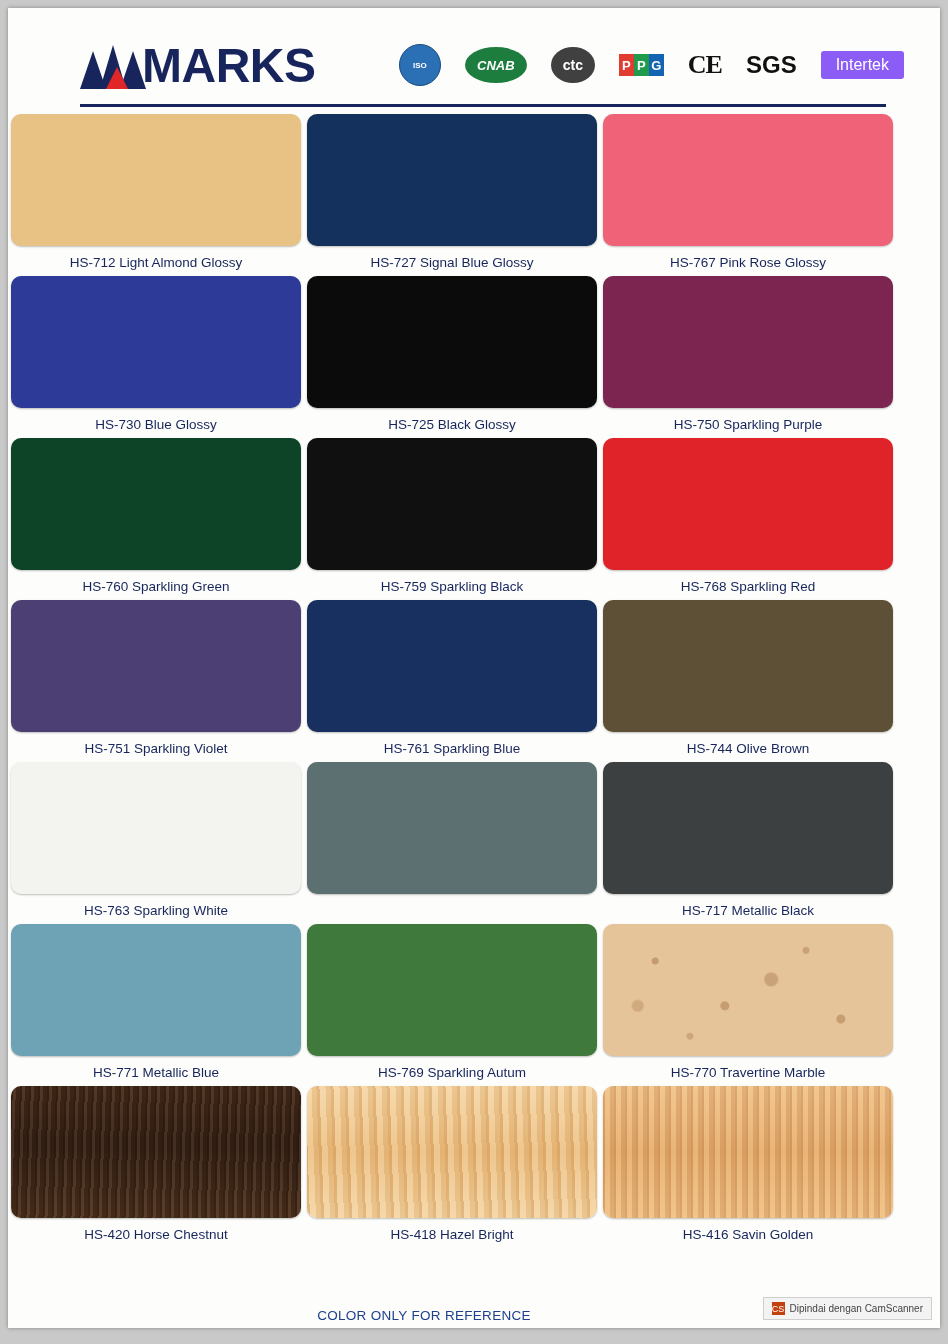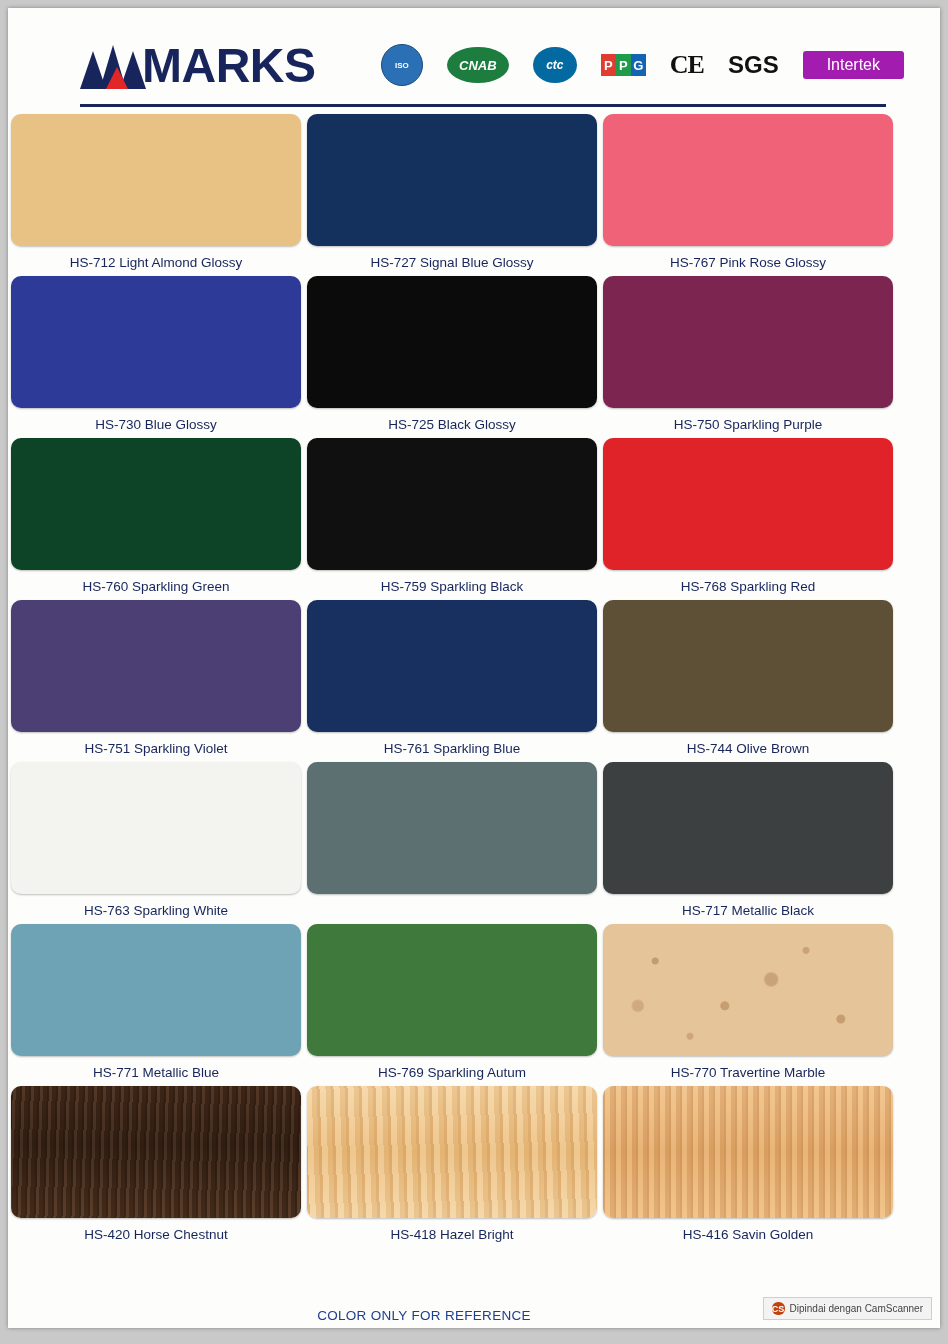--- a/index.html
+++ b/index.html
@@ -26,42 +26,42 @@
   .tri.red{bottom:0;left:26px;border-width:0 11px 22px 11px;border-bottom-color:#e02626;}
   .logo-text{font-size:48px;font-weight:bold;color:#17255c;letter-spacing:-0.5px;margin-left:-4px;
              font-family:"Liberation Sans", sans-serif;}
   #certs{position:absolute;right:36px;top:36px;display:flex;align-items:center;gap:24px;}
   .cert{display:flex;align-items:center;justify-content:center;}
   .cert-round{width:40px;height:40px;border-radius:50%;background:#2b6fb5;color:#fff;
               font-size:8px;font-weight:bold;display:flex;align-items:center;justify-content:center;
               border:1px solid #1b4b80;}
   .cert-cnab{width:62px;height:36px;border-radius:50%;background:#1d7d3f;color:#fff;
              font-size:13px;font-weight:bold;font-style:italic;display:flex;align-items:center;justify-content:center;}
-  .cert-ctc{width:44px;height:36px;border-radius:50%;background:#0369a1;color:#fff;
-            font-size:12px;font-weight:bold;font-style:italic;display:flex;align-items:center;justify-content:center;}
+  .cert-ctc{width:44px;height:36px;border-radius:50%;background:#404040;color:#fff;
+            font-size:14px;font-weight:bold;display:flex;align-items:center;justify-content:center;}
   .cert-ppg{display:flex;}
   .ppg-sq{width:15px;height:22px;display:flex;align-items:center;justify-content:center;
           color:#fff;font-size:13px;font-weight:bold;}
   .cert-ce{font-size:26px;font-weight:bold;color:#111;letter-spacing:-1px;font-family:"Liberation Serif",serif;}
   .cert-sgs{font-size:24px;font-weight:bold;color:#111;letter-spacing:0px;}
-  .cert-intertek{background:#a21caf;color:#fff;font-size:16px;padding:5px 24px;border-radius:3px;}
+  .cert-intertek{background:#8b5cf6;color:#fff;font-size:16px;padding:5px 15px;border-radius:3px;}
   #header-rule{position:absolute;left:72px;top:96px;width:806px;height:3px;background:#17255c;}
   
   #grid{position:absolute;left:0;top:106px;width:932px;}
   .row{display:flex;}
   .cell{width:290px;margin:0 3px;position:relative;}
   .swatch{height:132px;border-radius:10px;margin:0 auto;box-shadow:0 1px 2px rgba(0,0,0,.25);}
   .label{text-align:center;font-size:13.5px;color:#17255c;padding-top:9px;padding-bottom:6px;}
   #footnote{position:absolute;left:0;top:1300px;width:832px;text-align:center;
             font-size:13.5px;color:#1d3f8f;letter-spacing:.3px;}
   
   #camscanner{position:absolute;right:8px;bottom:8px;background:#f3f3f3;border:1px solid #cfcfcf;
               display:flex;align-items:center;gap:5px;padding:4px 8px;font-size:10px;color:#444;}
-  .cs-icon{width:13px;height:13px;border-radius:6px;background:#c2410c;color:#fff;font-size:9px;
-           display:flex;align-items:center;justify-content:center;font-weight:bold;}
+  .cs-icon{width:13px;height:13px;border-radius:0;background:#c2410c;color:#fff;font-size:9px;
+           display:flex;align-items:center;justify-content:center;font-weight:normal;}
   
   .tex-marble{background:
      radial-gradient(circle at 18% 28%, rgba(168,120,74,.55) 0 3px, transparent 4px),
      radial-gradient(circle at 42% 62%, rgba(168,120,74,.5) 0 4px, transparent 5px),
      radial-gradient(circle at 70% 20%, rgba(168,120,74,.45) 0 3px, transparent 4px),
      radial-gradient(circle at 82% 72%, rgba(168,120,74,.5) 0 4px, transparent 5px),
      radial-gradient(circle at 30% 85%, rgba(168,120,74,.4) 0 3px, transparent 4px),
      radial-gradient(circle at 58% 42%, rgba(150,100,60,.35) 0 6px, transparent 8px),
      radial-gradient(circle at 12% 62%, rgba(168,120,74,.35) 0 5px, transparent 7px),
      #e6c49a;}

